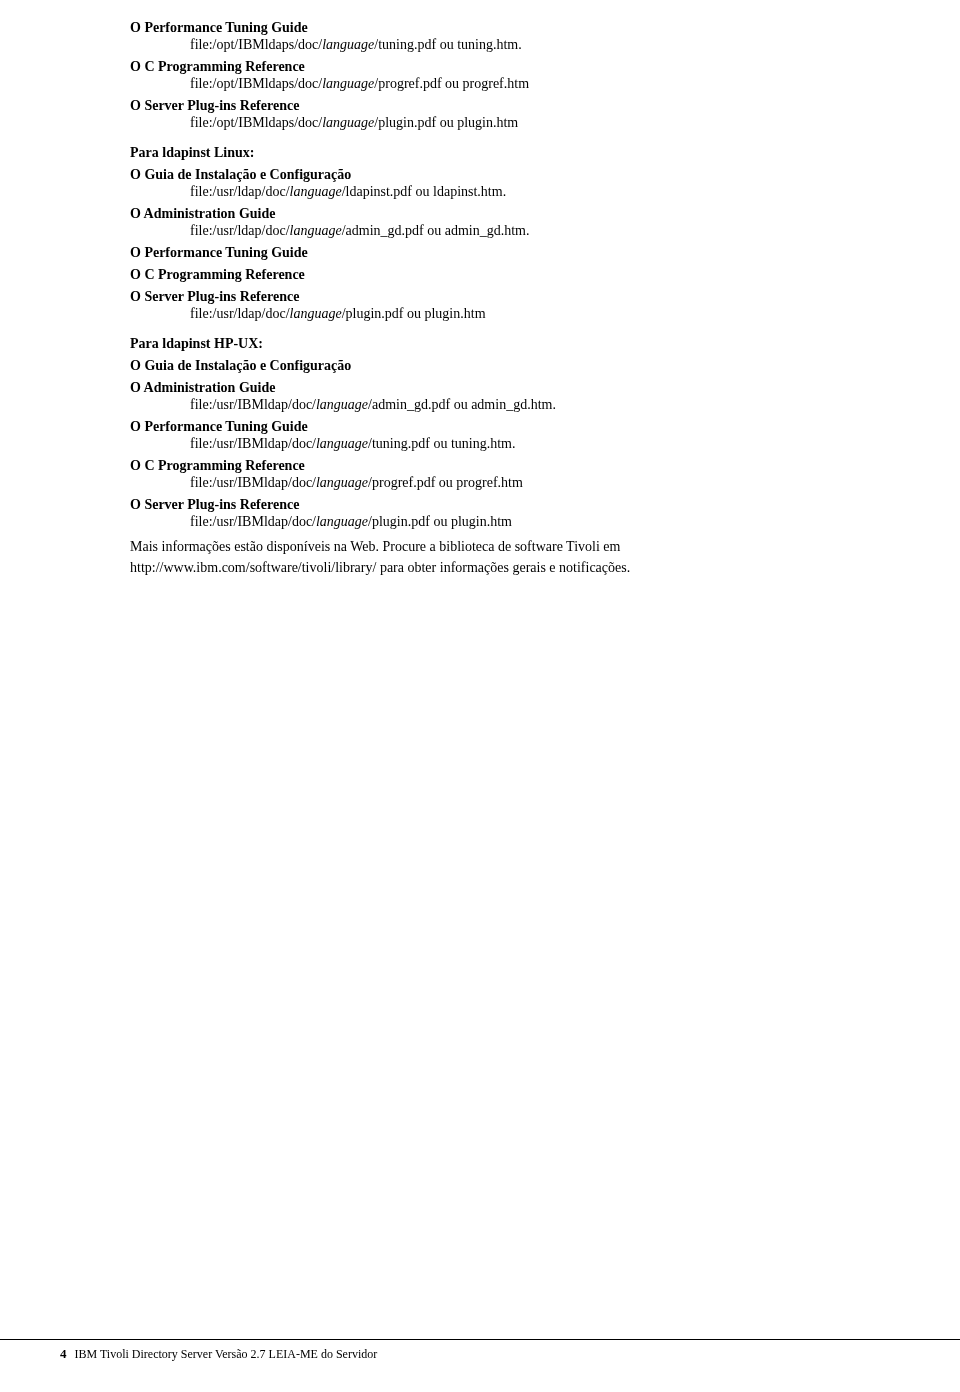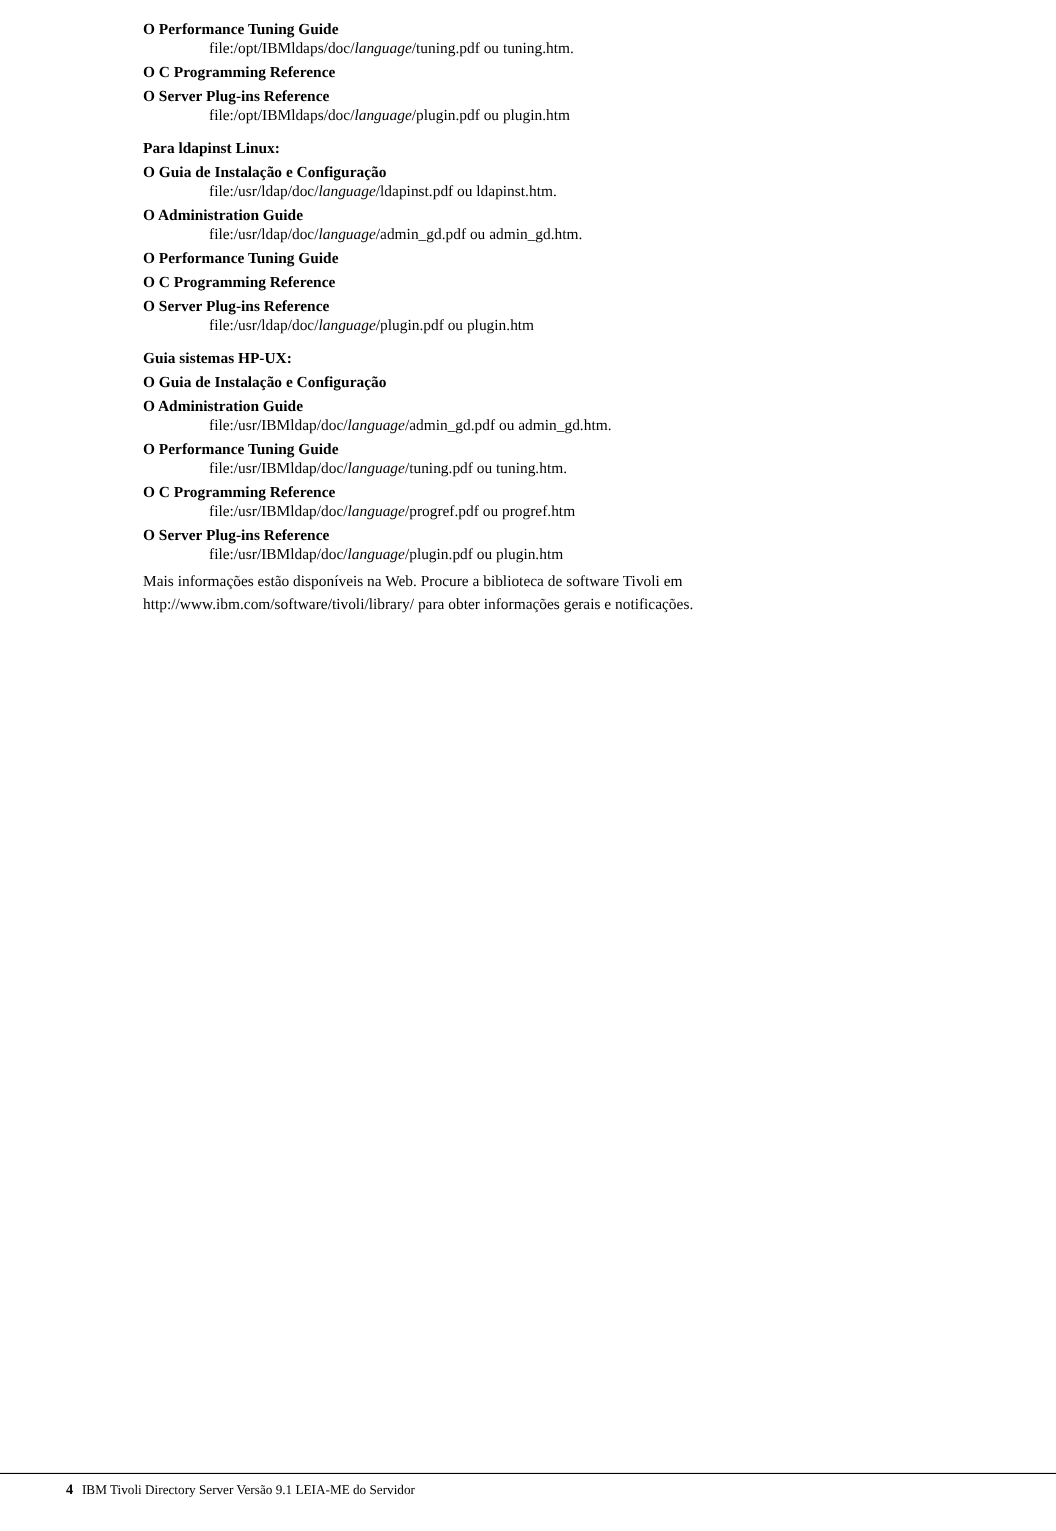--- a/index.html
+++ b/index.html
@@ -81,20 +81,21 @@
 
 <div class="page-container">
 
   <div class="group">
     <div class="entry-title">O Performance Tuning Guide</div>
     <div class="entry-path">file:/opt/IBMldaps/doc/<em>language</em>/tuning.pdf ou tuning.htm.</div>
   </div>
 
   <div class="group">
     <div class="entry-title">O C Programming Reference</div>
+    <div class="entry-path">file:/opt/IBMldaps/doc/<em>language</em>/progref.pdf ou progref.htm</div>
   </div>
 
   <div class="group">
     <div class="entry-title">O Server Plug-ins Reference</div>
     <div class="entry-path">file:/opt/IBMldaps/doc/<em>language</em>/plugin.pdf ou plugin.htm</div>
   </div>
 
   <div class="section-header">Para ldapinst Linux:</div>
 
   <div class="group">
@@ -113,21 +114,21 @@
 
   <div class="group">
     <div class="entry-title">O C Programming Reference</div>
   </div>
 
   <div class="group">
     <div class="entry-title">O Server Plug-ins Reference</div>
     <div class="entry-path">file:/usr/ldap/doc/<em>language</em>/plugin.pdf ou plugin.htm</div>
   </div>
 
-  <div class="section-header">Guia sistemas HP-UX:</div>
+  <div class="section-header">Para ldapinst HP-UX:</div>
 
   <div class="group">
     <div class="entry-title">O Guia de Instalação e Configuração</div>
   </div>
 
   <div class="group">
     <div class="entry-title">O Administration Guide</div>
     <div class="entry-path">file:/usr/IBMldap/doc/<em>language</em>/admin_gd.pdf ou admin_gd.htm.</div>
   </div>
 
@@ -145,16 +146,16 @@
     <div class="entry-title">O Server Plug-ins Reference</div>
     <div class="entry-path">file:/usr/IBMldap/doc/<em>language</em>/plugin.pdf ou plugin.htm</div>
   </div>
 
   <div class="para-section">
     Mais informações estão disponíveis na Web. Procure a biblioteca de software Tivoli em http://www.ibm.com/software/tivoli/library/ para obter informações gerais e notificações.
   </div>
 
   <div class="footer">
     <span class="footer-page">4</span>
-    <span class="footer-title">IBM Tivoli Directory Server Versão 9.1 LEIA-ME do Servidor</span>
+    <span class="footer-title">IBM Tivoli Directory Server Versão 2.7 LEIA-ME do Servidor</span>
   </div>
 
 </div>
 
 </body></html>

